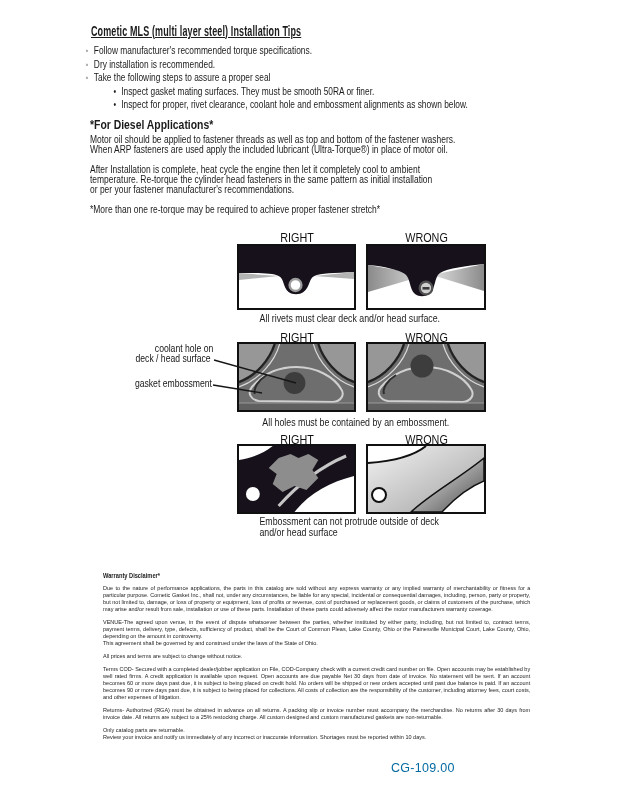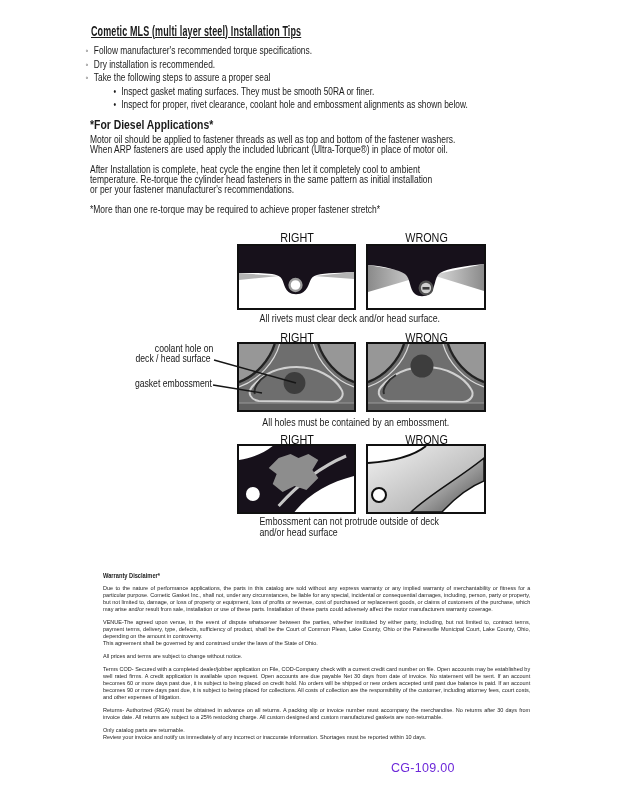--- a/index.html
+++ b/index.html
@@ -29,21 +29,21 @@
   .caption{font-size:11px;transform:scaleX(.80);}
 
   .callout{font-size:10.5px;line-height:10px;text-align:right;transform:scaleX(.82);color:#161616;}
 
   .legal{left:103px;top:572px;width:480px;transform:scaleX(.89);font-size:6.2px;
          line-height:7px;color:#232323;text-align:justify;}
   .legal .lh{font-weight:bold;margin-bottom:5px;font-size:6.4px;}
   .legal p{margin:0 0 6px 0;}
   .legal p.tight{margin-bottom:0;}
 
-  .pagenum{left:391px;top:761px;font-size:12.5px;color:#6d28d9;letter-spacing:.3px;}
+  .pagenum{left:391px;top:761px;font-size:12.5px;color:#0369a1;letter-spacing:.3px;}
 </style>
 </head>
 <body>
 
 <div class="page">
 
   <div class="abs nw cx title">Cometic MLS (multi layer steel) Installation Tips</div>
 
   <div class="abs cx tips">
     <div class="tip nw">Follow manufacturer's recommended torque specifications.</div>

